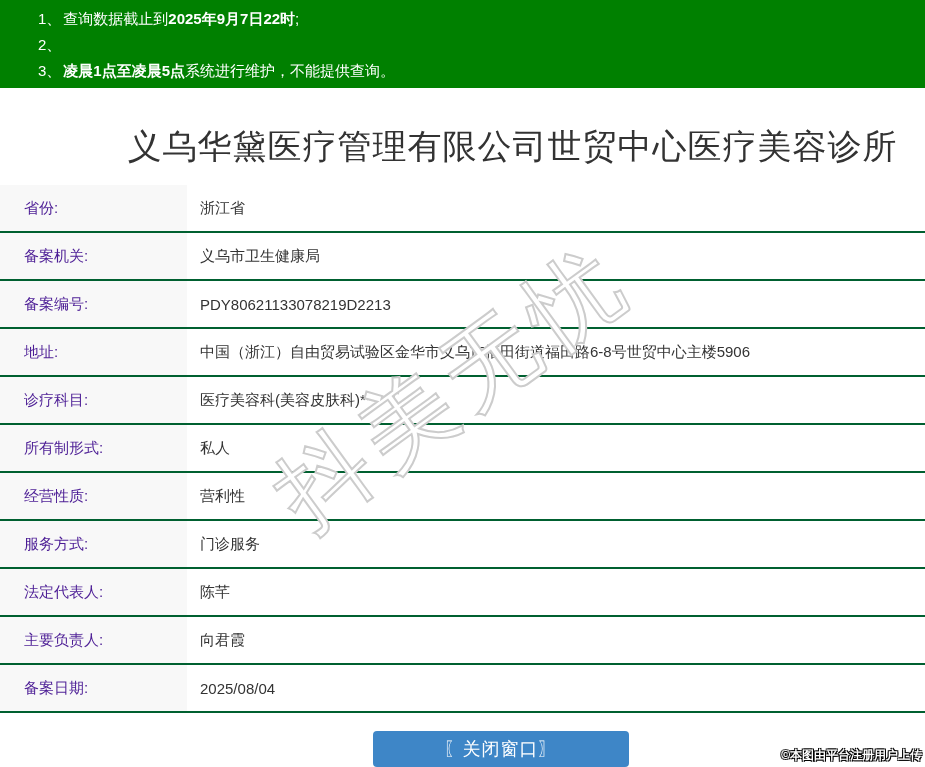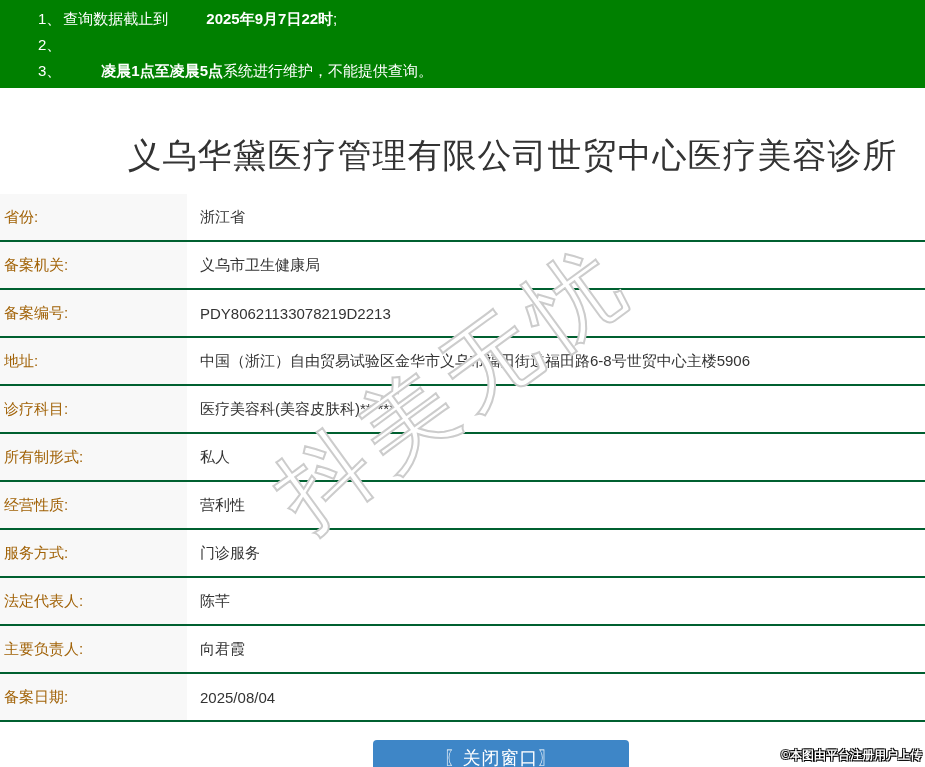--- a/index.html
+++ b/index.html
@@ -9,38 +9,38 @@
   
   .notice-bar {
     width:100%; background:#008000; color:#ffffff;
     padding:6px 10px 8px 38px; height:88px;
   }
   .notice-item {
     list-style:none; font-size:15px; line-height:26px;
     display:flex; white-space:nowrap;
   }
   .notice-item .num { margin-right:2px; }
-  .notice-item b { font-weight:bold;padding-left:38px; }
+  .notice-item b { font-weight:bold; }
 
   
   .page-title {
-    margin-top:45px; text-align:center; padding-left:100px;
+    margin-top:36px; text-align:center; padding-left:100px;
     font-size:34px; font-weight:400; color:#333; line-height:44px;
     letter-spacing:1px; white-space:nowrap;
   }
 
   
   .info-table { margin-top:17px; width:100%; }
   .info-row {
     display:flex; height:48px; border-bottom:2px solid #006030;
     font-size:15px; align-items:stretch;
   }
   .cell-label {
     width:187px; min-width:187px; background:#f8f8f8;
-    display:flex; align-items:center; padding-left:4px; color:#a16207;
+    display:flex; align-items:center; padding-left:24px; color:#4c1d95;
   }
   .cell-value {
     flex:1; display:flex; align-items:center; padding-left:13px; color:#333;
   }
 
   
   .watermark {
     position:absolute; left:248px; top:322px; width:420px;
     transform:rotate(-36deg);
     font-size:92px; letter-spacing:10px; font-weight:400;

